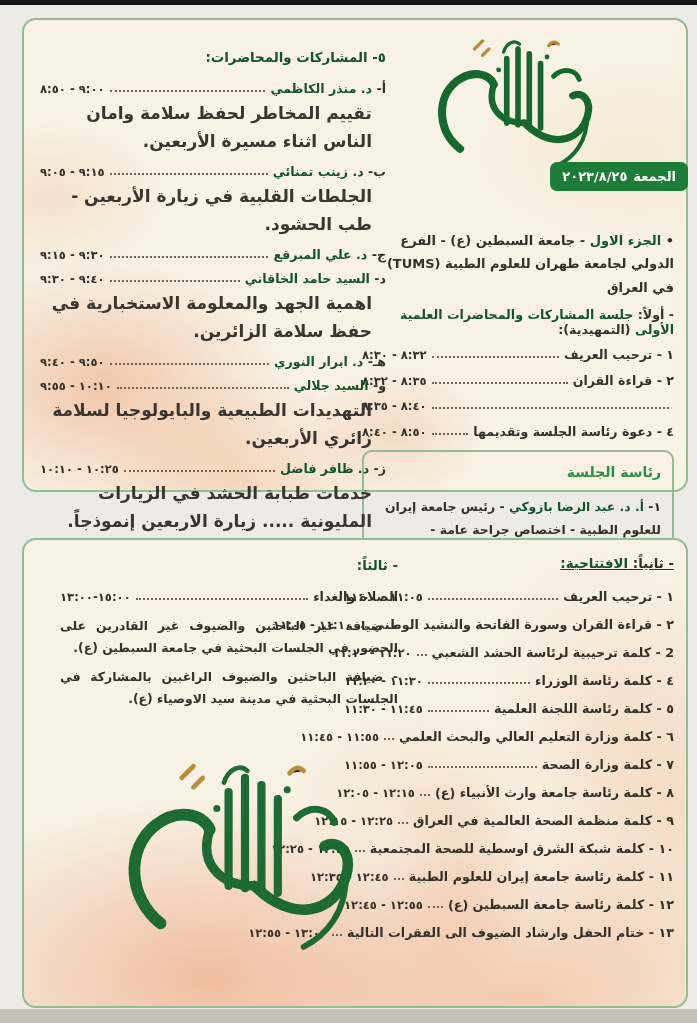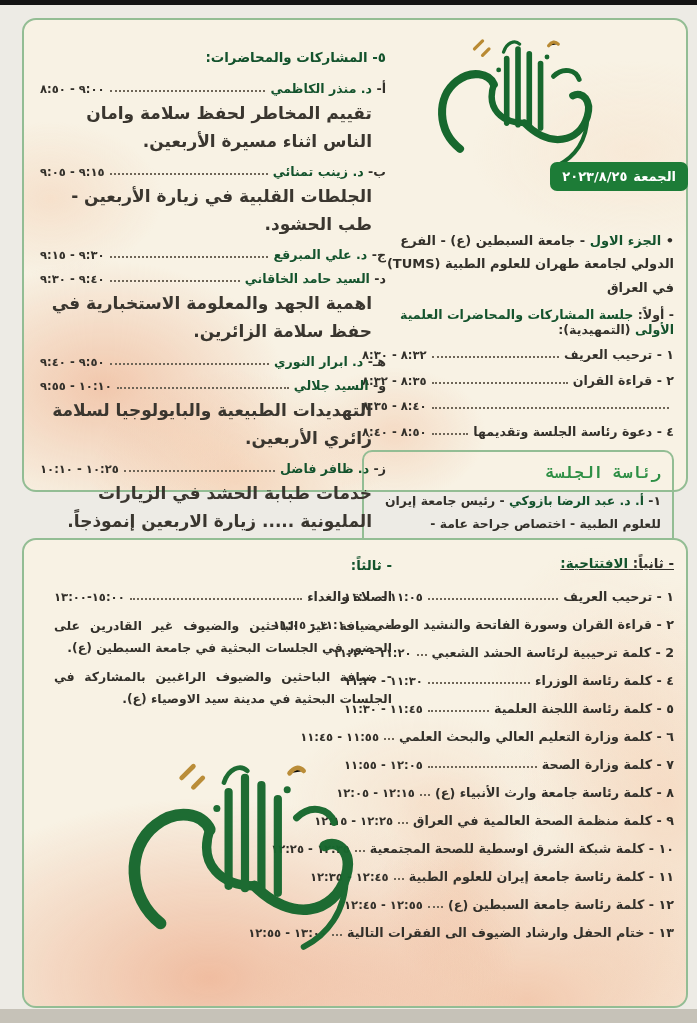--- a/index.html
+++ b/index.html
@@ -39,21 +39,21 @@
   .panel > *{position:relative;}
 
   .green{color:#14532d;}
   .dark{color:#33302a;}
 
   
   .col{position:absolute;direction:rtl;text-align:right;}
   #tp-right{right:12px;top:8px;width:312px;}
   #tp-left{left:16px;top:30px;width:346px;}
   #bp-right{right:12px;top:16px;width:330px;}
-  #bp-left{left:30px;top:18px;width:338px;}
+  #bp-left{left:36px;top:18px;width:338px;}
 
   .logo-wrap{height:145px;display:flex;justify-content:center;align-items:flex-start;}
   .logo-wrap svg{display:block;}
   #big-logo{position:absolute;left:92px;top:188px;opacity:.97;}
 
   .date-banner{
     position:absolute;right:-2px;top:142px;z-index:3;
     background:#1d7c37;color:#fff;border-radius:7px;
     padding:7px 12px;font-size:13px;font-weight:700;
     display:flex;gap:6px;align-items:center;direction:rtl;white-space:nowrap;
@@ -65,21 +65,21 @@
 
   .row{display:flex;align-items:flex-end;direction:rtl;margin-bottom:11px;font-size:12.6px;font-weight:700;}
   .row .lbl{white-space:nowrap;}
   .row .leader{flex:1 1 auto;margin:0 5px 4px 5px;border-bottom:2px dotted #6e6557;min-width:10px;}
   .row .time{direction:ltr;unicode-bidi:isolate;white-space:nowrap;font-size:11.6px;}
 
   .chair-box{
     border:2px solid #93bd94;border-radius:10px;
     padding:8px 11px 7px;margin-top:9px;font-size:12.4px;font-weight:700;line-height:1.85;
   }
-  .chair-box .bx-head{color:#2e8f45;margin-bottom:0;font-size:16px;font-family:Liberation Mono, monospace;}
+  .chair-box .bx-head{color:#2e8f45;margin-bottom:10px;font-size:14px;}
 
   .col-head{font-size:13.4px;font-weight:700;margin-bottom:16px;}
   .talk{margin-bottom:9px;}
   .talk .row{margin-bottom:3px;}
   .talk .desc{font-size:17px;font-weight:700;line-height:1.65;margin:0 14px 0 0;color:#3a362f;}
 
   #bp-right .row{margin-bottom:13px;font-size:12.7px;}
   #bp-right .col-head{margin-bottom:18px;text-decoration:underline;}
 
   .lunch-row{margin-top:2px;}

